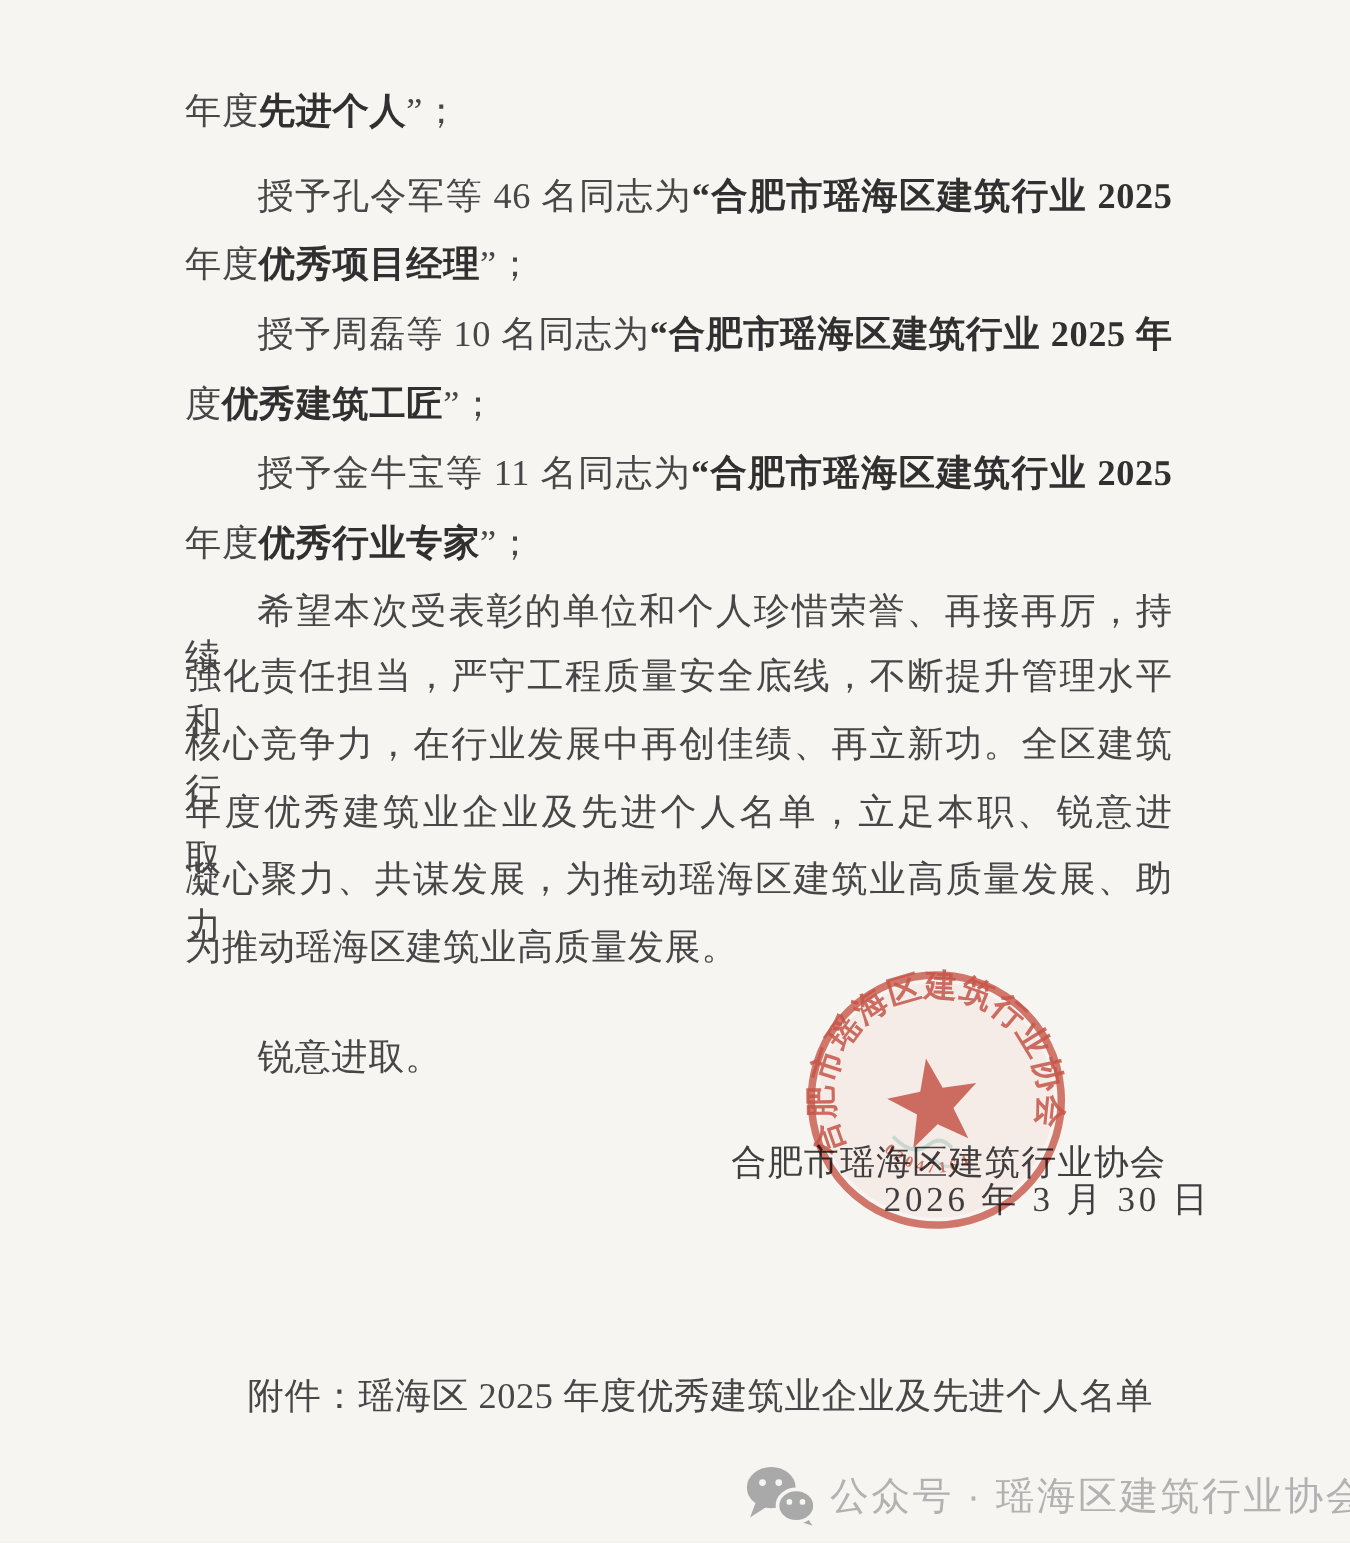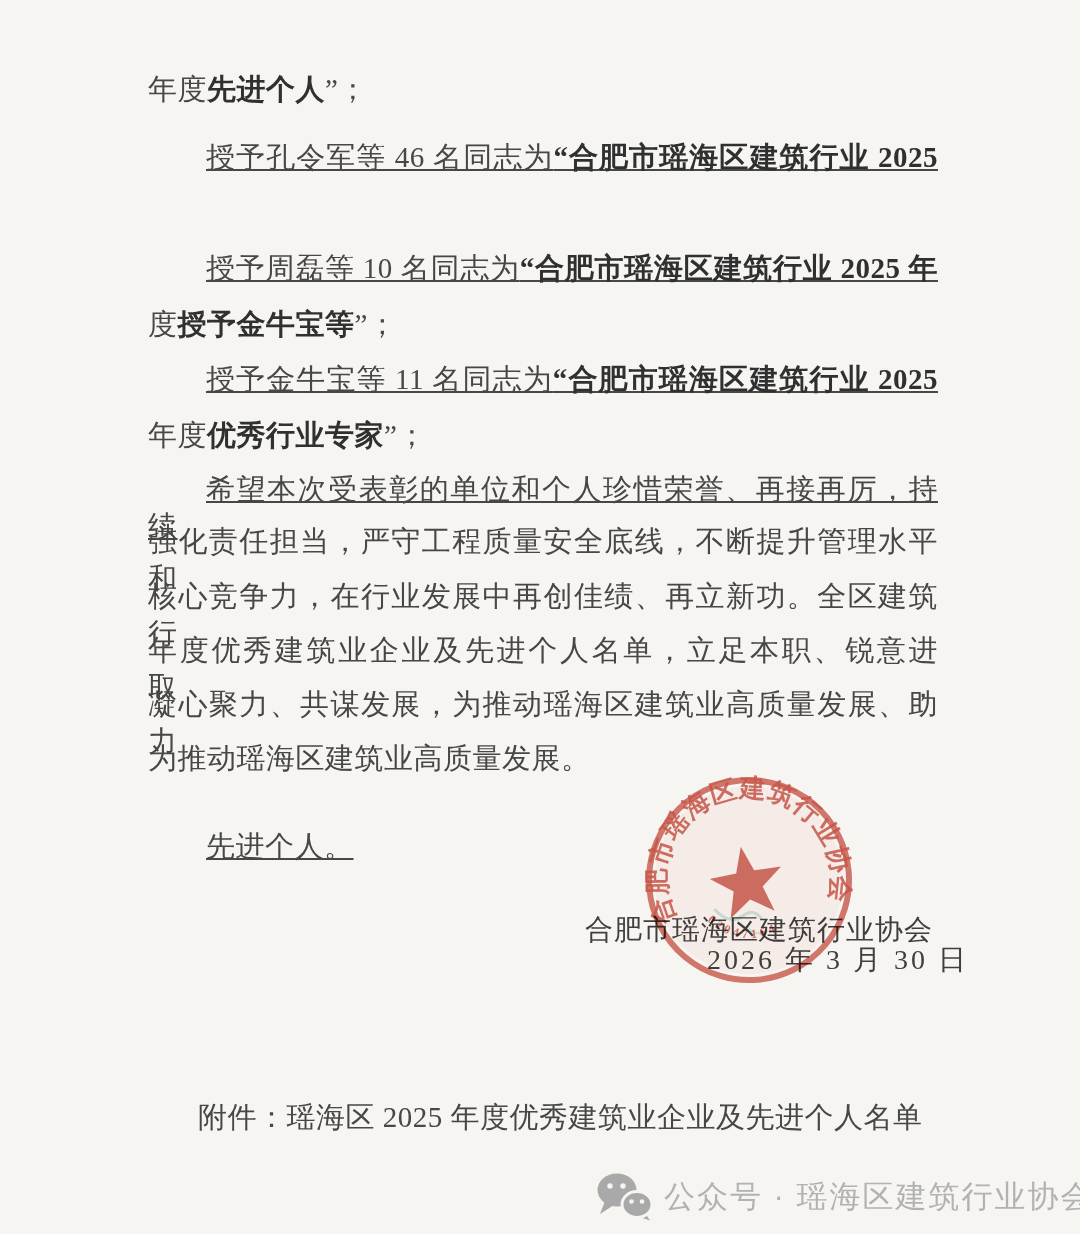--- a/index.html
+++ b/index.html
@@ -12,21 +12,21 @@
     font-family:"Liberation Serif","DejaVu Serif",serif;
     color:#474747;
   }
   .line{
     position:absolute;
     left:148px;width:790px;
     font-size:29px;line-height:37px;
     letter-spacing:.5px;
     white-space:nowrap;
   }
-  .indent{text-indent:58px;text-decoration:underline;}
+  .indent{text-indent:58px;}
   .just{white-space:normal;text-align:justify;text-align-last:justify;}
   .b{font-weight:bold;color:#303030;}
   .sig{position:absolute;font-size:28px;letter-spacing:1px;color:#3f3f3f;white-space:nowrap;}
   .seal{
     position:absolute;left:638px;top:768px;width:224px;height:224px;
     mix-blend-mode:multiply;opacity:.92;
     transform:rotate(-5deg);
   }
   .seal text{font-family:"Liberation Serif","DejaVu Serif",serif;font-weight:bold;}
   .watermark{
@@ -38,32 +38,33 @@
     font-size:31px;color:#b2b2b2;letter-spacing:2px;white-space:nowrap;
   }
 </style>
 </head>
 <body>
 
 <div class="page">
 
   <div class="line" style="top:71px"><span>年度</span><span class="b">先进个人</span><span>”；</span></div>
   <div class="line indent just" style="top:139px"><span>授予孔令军等 46 名同志为</span><span class="b">“合肥市瑶海区建筑行业 2025</span></div>
+  <div class="line" style="top:194px"><span>年度</span><span class="b">优秀项目经理</span><span>”；</span></div>
   <div class="line indent just" style="top:250px"><span>授予周磊等 10 名同志为</span><span class="b">“合肥市瑶海区建筑行业 2025 年</span></div>
-  <div class="line" style="top:306px"><span>度</span><span class="b">授予金牛宝等</span><span>”；</span></div>
+  <div class="line" style="top:306px"><span>度</span><span class="b">优秀建筑工匠</span><span>”；</span></div>
   <div class="line indent just" style="top:361px"><span>授予金牛宝等 11 名同志为</span><span class="b">“合肥市瑶海区建筑行业 2025</span></div>
   <div class="line" style="top:417px"><span>年度</span><span class="b">优秀行业专家</span><span>”；</span></div>
   <div class="line indent just" style="top:471px"><span>希望本次受表彰的单位和个人珍惜荣誉、再接再厉，持续</span></div>
   <div class="line just" style="top:578px"><span>核心竞争力，在行业发展中再创佳绩、再立新功。全区建筑行</span></div>
   <div class="line just" style="top:523px"><span>强化责任担当，严守工程质量安全底线，不断提升管理水平和</span></div>
   <div class="line just" style="top:632px"><span>年度优秀建筑业企业及先进个人名单，立足本职、锐意进取，</span></div>
   <div class="line just" style="top:686px"><span>凝心聚力、共谋发展，为推动瑶海区建筑业高质量发展、助力</span></div>
   <div class="line" style="top:740px"><span>为推动瑶海区建筑业高质量发展。</span></div>
 
-  <div class="line indent" style="top:828px">先进个人。</div>
+  <div class="line indent" style="top:828px">锐意进取。</div>
   <div class="sig" style="left:585px;top:911px">合肥市瑶海区建筑行业协会</div>
   <div class="sig" style="left:707px;top:941px;letter-spacing:3px">2026 年 3 月 30 日</div>
   <div class="line" style="left:198px;top:1099px">附件：瑶海区 2025 年度优秀建筑业企业及先进个人名单</div>
 
   <svg class="seal" viewBox="0 0 224 224" aria-hidden="true">
     <circle cx="111" cy="112" r="100" fill="none" stroke="#c94b3d" stroke-width="6" opacity="0.8"></circle>
     <circle cx="111" cy="112" r="94" fill="#cf5446" opacity="0.06"></circle>
     <polygon opacity="0.85" fill="#c94b3d" points="105.7,78.1 117,102.7 144,101.2 124.1,119.5 133.9,144.7 110.4,131.4 89.4,148.6 94.7,122.1 72,107.4 98.8,104.3"></polygon>
     <path id="sealArc" d="M 35.8,147.1 A 83 83 0 1 1 186.2,147.1" fill="none"></path>
     <text font-size="26" fill="#c94b3d" letter-spacing="1" opacity="0.85">

